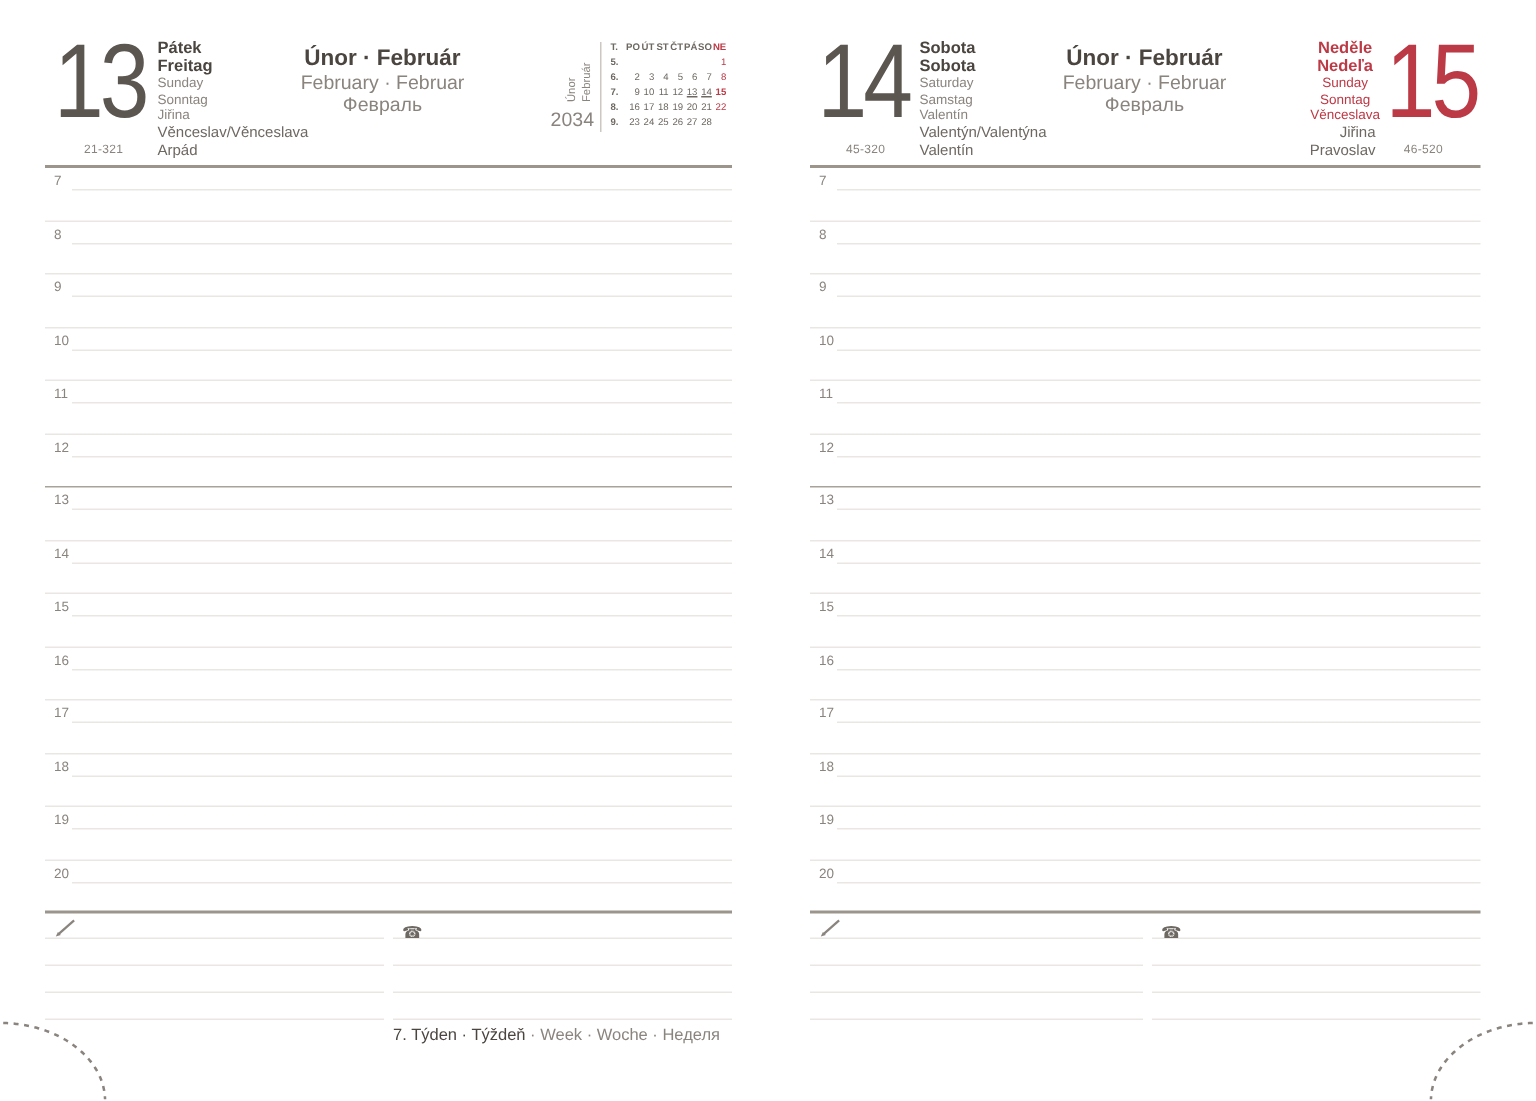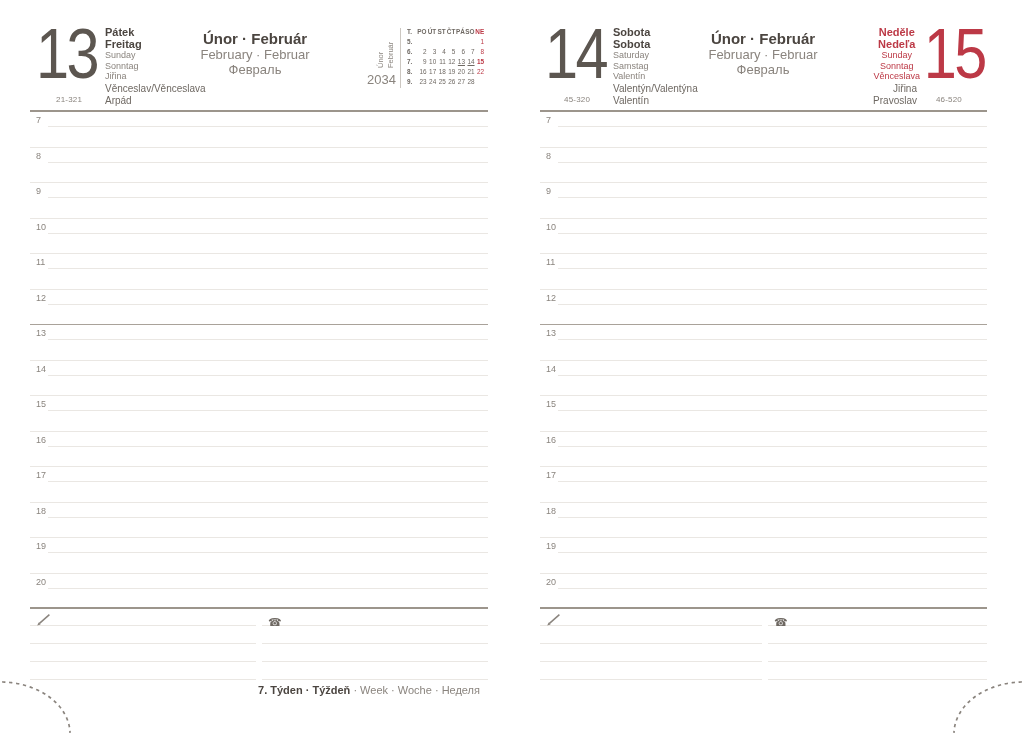--- a/index.html
+++ b/index.html
@@ -80,21 +80,21 @@
   .ncol{box-sizing:border-box}
   .ncol.c1{width:226px}
   .ncol.c2{flex:1;margin-left:6px}
   .page.right .ncol.c1{width:222px}
   .nicon{height:17px;border-bottom:1px solid var(--line);box-sizing:border-box;padding:3px 0 0 6px}
   .nline{height:18px;border-bottom:1px solid var(--line);box-sizing:border-box}
   .phone{font-size:11px;line-height:11px;color:var(--name)}
 
   
   .wfooter{position:absolute;top:664px;right:8px;font-size:11px;white-space:nowrap}
-  .wfooter .fb{font-weight:bold;color:var(--dark)}
+  .wfooter .fb{font-weight:normal;color:var(--dark)}
   .wfooter .fg{color:var(--gray)}
 
   .corner{position:absolute;bottom:0}
   .corner.l{left:0}
   .corner.r{right:0}
 </style>
 </head>
 <body>
 
 <div class="page left">

